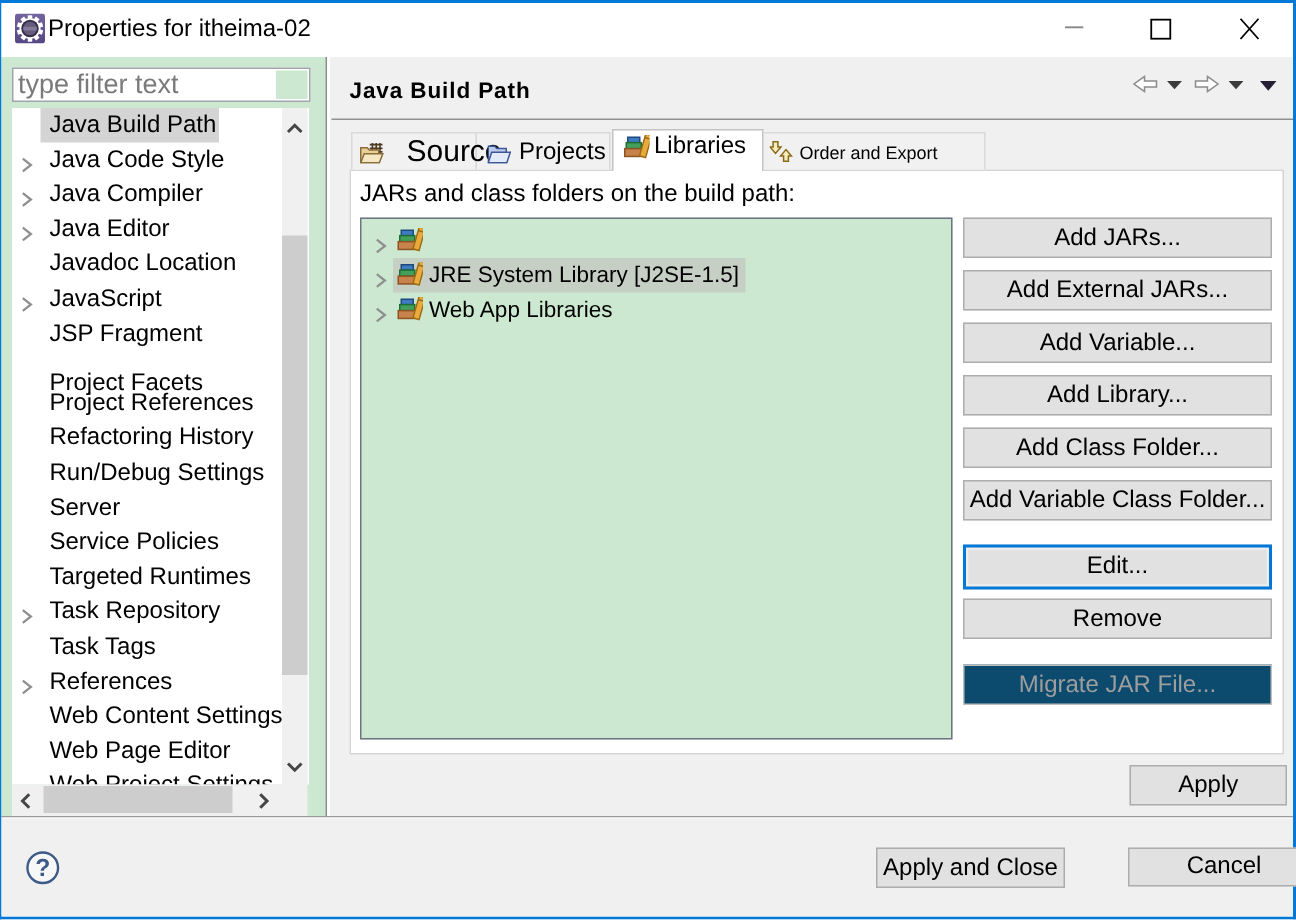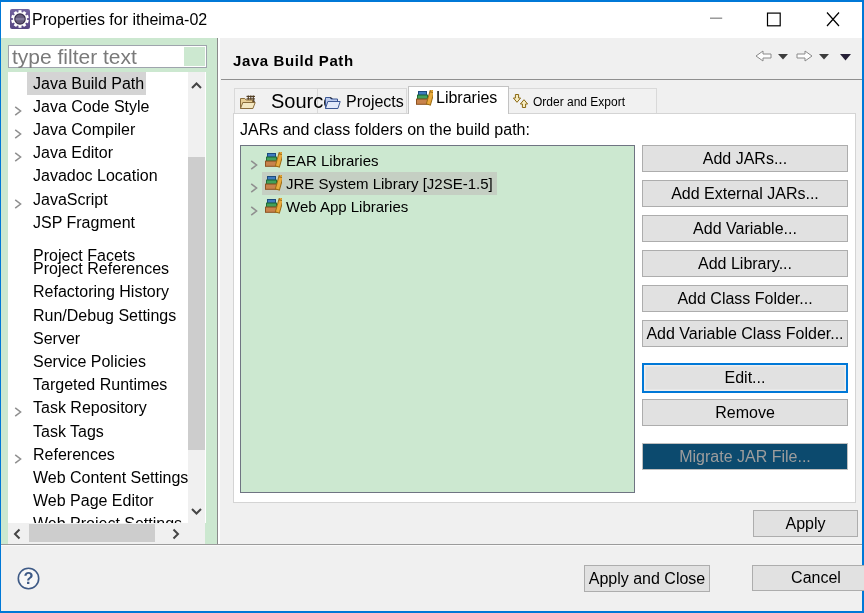--- a/index.html
+++ b/index.html
@@ -62,21 +62,21 @@
   </svg>
 <svg class="abs" style="left:823px;top:4px" width="22" height="30" viewBox="0 0 22 30">
     <path d="M4,8.5 L16,22 M16,8.5 L4,22" stroke="#000" stroke-width="1.2" fill="none"></path>
   </svg>
 
 <div class="abs" style="left:1px;top:38px;width:215.8px;height:505.5px;background:#cce8d0"></div>
 <div class="abs" style="left:218px;top:38px;width:1.6px;height:505.5px;background:#ffffff"></div>
 <div class="abs" style="left:216.8px;top:38px;width:1.2px;height:505.5px;background:#8a8a8a"></div>
 
 <div class="abs" style="left:8px;top:45px;width:198.5px;height:23px;background:#ffffff;border:1px solid #9fa4ad"></div>
-<div class="abs" style="left:12px;top:45px;height:23px;display:flex;align-items:center;color:#7a7a7a;font-size:21px">type filter text</div>
+<div class="abs" style="left:12px;top:45px;height:23px;display:flex;align-items:center;color:#7a7a7a;font-size:18px">type filter text</div>
 <div class="abs" style="left:184px;top:46.9px;width:20.5px;height:19.6px;background:#cce8d0"></div>
 
 <div class="abs" style="left:8px;top:71.5px;width:198px;height:451.5px;background:#ffffff;overflow:hidden;font-size:16px" id="tree">
     <div style="position:absolute;left:18.5px;top:0px;width:119px;height:23px;background:#d4d4d4"></div>
     <div style="position:absolute;left:25px;top:0.5px;height:23px;display:flex;align-items:center;white-space:nowrap">Java Build Path</div>
     <div style="position:absolute;left:6px;top:30.2px;width:8px;height:10px"><svg width="8" height="10" viewBox="0 0 8 10">
         <path d="M1.2,0.8 L6.6,5 L1.2,9.2" fill="none" stroke="#8f8f8f" stroke-width="1.5"></path>
       </svg></div>
     <div style="position:absolute;left:25px;top:23.7px;height:23px;display:flex;align-items:center;white-space:nowrap">Java Code Style</div>
     <div style="position:absolute;left:6px;top:53.4px;width:8px;height:10px"><svg width="8" height="10" viewBox="0 0 8 10">
@@ -202,21 +202,20 @@
       </svg></div>
     <div style="position:absolute;left:23px;top:6px;width:17px;height:17px"><svg width="18" height="17" viewBox="0 0 18 17" style="transform:scale(1);transform-origin:0 0">
  <rect x="3.5" y="1.5" width="8" height="3.6" fill="#3e7bbf" stroke="#1c4a7e" stroke-width="1"></rect>
  <rect x="2.5" y="5.1" width="10" height="4" fill="#43a05a" stroke="#1f6e35" stroke-width="1"></rect>
  <rect x="1.5" y="9.1" width="12.5" height="5.2" fill="#c8834c" stroke="#8d5322" stroke-width="1"></rect>
  <g transform="rotate(16 13.5 14)">
           <rect x="11.4" y="-0.8" width="4.2" height="15.3" fill="#eaab3c" stroke="#9c6c14" stroke-width="1"></rect>
           <line x1="11.4" y1="1.8" x2="15.6" y2="1.8" stroke="#9c6c14"></line>
         </g>
 </svg></div>
-    <div style="position:absolute;left:45px;top:3px;height:23px;display:flex;align-items:center;white-space:nowrap">EAR Libraries</div>
     <div style="position:absolute;left:9px;top:33px"><svg width="8" height="10" viewBox="0 0 8 10">
         <path d="M1.2,0.8 L6.6,5 L1.2,9.2" fill="none" stroke="#8f8f8f" stroke-width="1.5"></path>
       </svg></div>
     <div style="position:absolute;left:21px;top:26px;width:235px;height:23px;background:#c5cfc3"></div>
     <div style="position:absolute;left:23px;top:29px;width:17px;height:17px"><svg width="18" height="17" viewBox="0 0 18 17" style="transform:scale(1);transform-origin:0 0">
  <rect x="3.5" y="1.5" width="8" height="3.6" fill="#3e7bbf" stroke="#1c4a7e" stroke-width="1"></rect>
  <rect x="2.5" y="5.1" width="10" height="4" fill="#43a05a" stroke="#1f6e35" stroke-width="1"></rect>
  <rect x="1.5" y="9.1" width="12.5" height="5.2" fill="#c8834c" stroke="#8d5322" stroke-width="1"></rect>
  <g transform="rotate(16 13.5 14)">
           <rect x="11.4" y="-0.8" width="4.2" height="15.3" fill="#eaab3c" stroke="#9c6c14" stroke-width="1"></rect>

